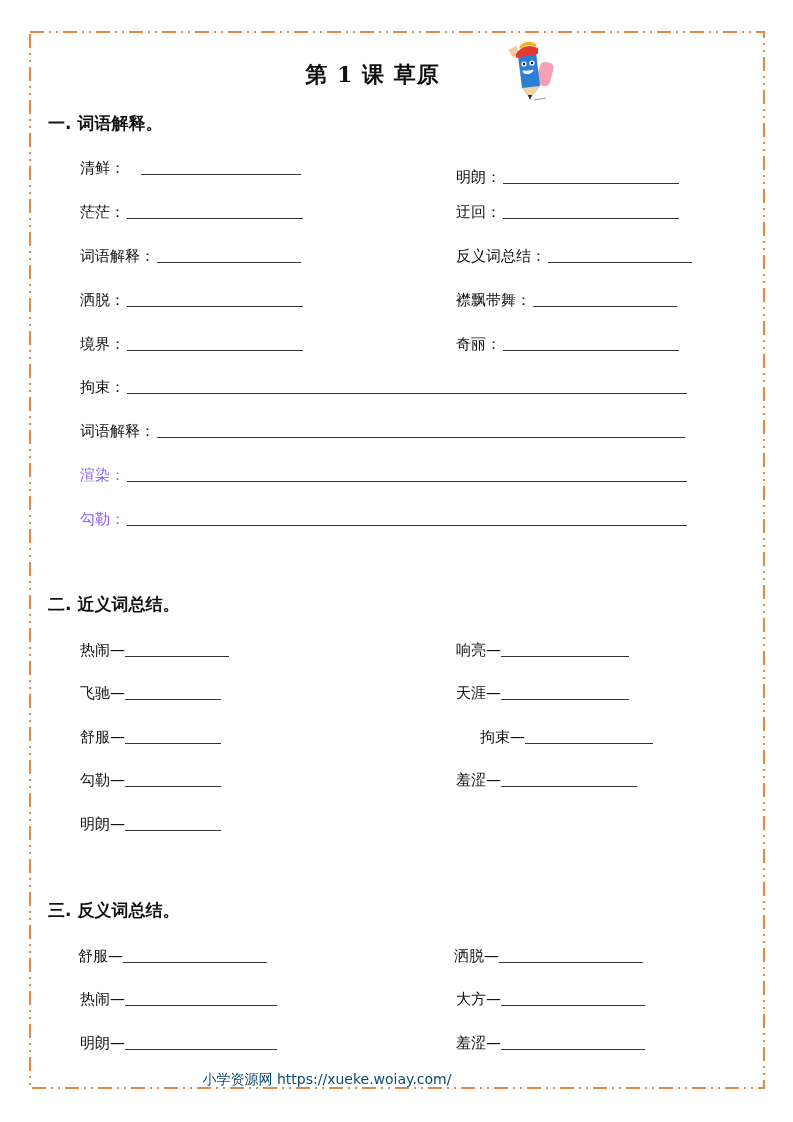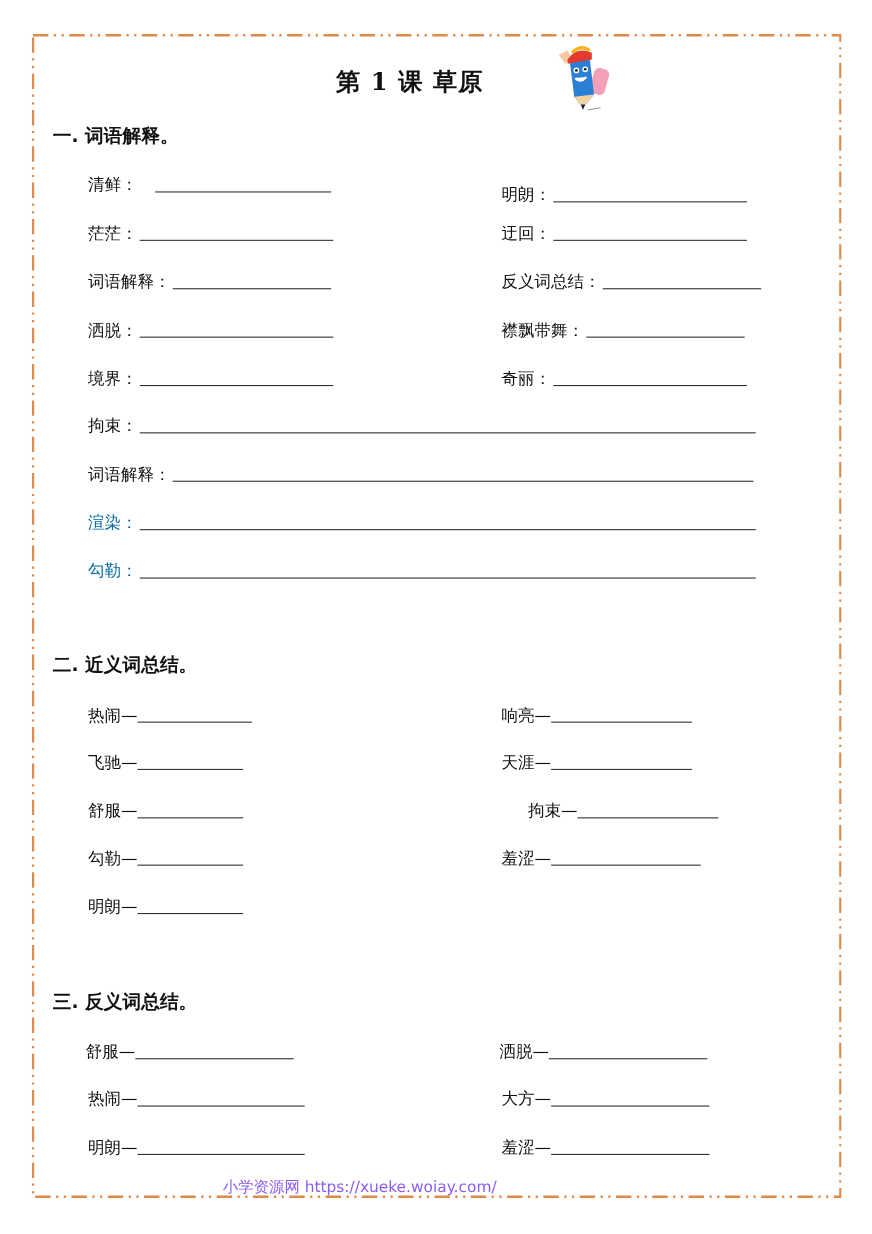--- a/index.html
+++ b/index.html
@@ -18,25 +18,25 @@
     font-family: "DejaVu Serif", "Liberation Serif", serif;
     font-size: 22px; font-weight: bold; letter-spacing: 1px;
   }
   .mascot { position: absolute; left: 500px; top: 40px; width: 60px; height: 64px; }
   .section-head {
     position: absolute; left: 48px; font-size: 17px; font-weight: bold;
     font-family: "DejaVu Sans", sans-serif;
   }
   .field { position: absolute; display: flex; align-items: flex-end; height: 22px; }
   .field .lbl { font-size: 15px; font-weight: normal; white-space: nowrap; line-height: 18px; }
-  .field .lbl.gray { color: #0369a1; margin-top: 24px; }
+  .field .lbl.gray { color: #8b5cf6; margin-top: 24px; }
   .field .line { border-bottom: 1.3px solid #333; height: 12px; margin-bottom: 2px; }
   .footer {
     position: absolute; left: 0; width: 654px; top: 1071px; text-align: center;
-    font-size: 14px; color: #8b5cf6; font-family: "DejaVu Sans", sans-serif;
+    font-size: 14px; color: #0c4a6e; font-family: "DejaVu Sans", sans-serif;
   }
 </style>
 </head>
 <body>
 
 <div class="frame">
   <svg width="736" height="1058">
     <rect x="1" y="1" width="734" height="1056" fill="none" stroke="#e08a4a" stroke-width="2.2" stroke-dasharray="14 5 2 5 2 5"></rect>
   </svg>
 </div>

